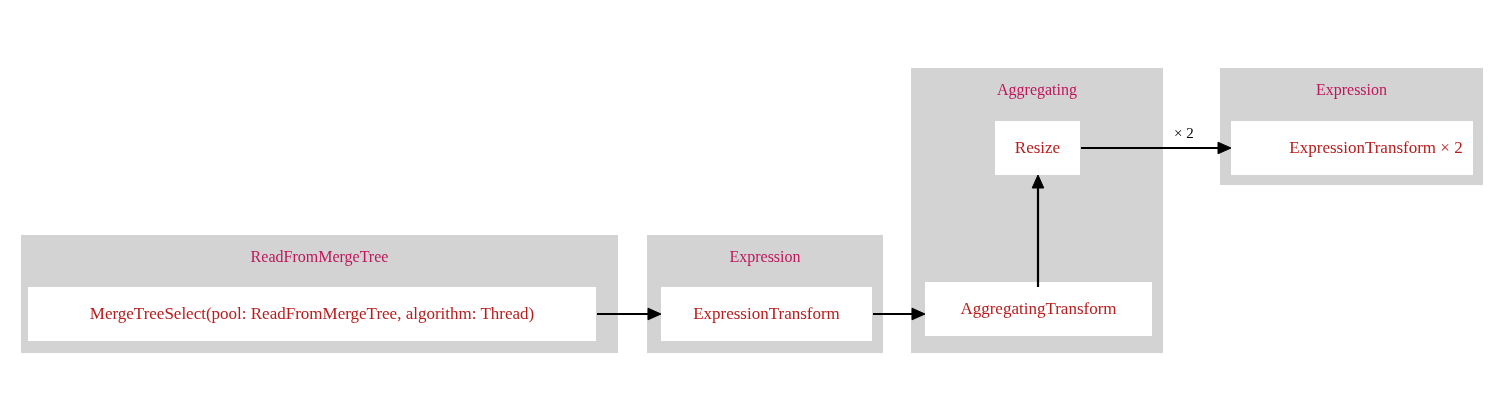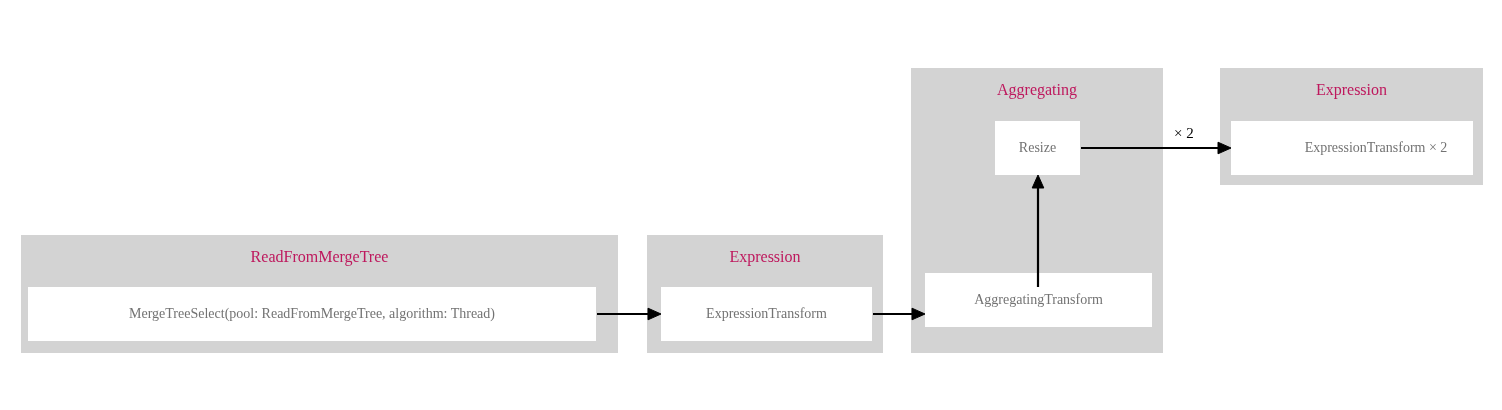--- a/index.html
+++ b/index.html
@@ -30,22 +30,22 @@
     line-height: 1;
     white-space: nowrap;
   }
   .node {
     position: absolute;
     background: #ffffff;
     box-sizing: border-box;
     display: flex;
     align-items: center;
     justify-content: center;
-    font-size: 14px;
-    color: #737373;
+    font-size: 17px;
+    color: #b91c1c;
     white-space: nowrap;
     overflow: hidden;
   }
   .edge-label {
     position: absolute;
     font-size: 15px;
     color: #000000;
     white-space: nowrap;
     line-height: 1;
   }
@@ -81,21 +81,21 @@
 
   <div class="cluster" style="left:647px; top:235px; width:236px; height:118px;">
     <div class="cluster-label" style="top:14px;">Expression</div>
   </div>
   <div class="node" style="left:661px; top:287px; width:211px; height:54px;">ExpressionTransform</div>
 
   <div class="cluster" style="left:911px; top:68px; width:252px; height:285px;">
     <div class="cluster-label" style="top:14px;">Aggregating</div>
   </div>
   <div class="node" style="left:995px; top:121px; width:85px; height:54px;">Resize</div>
-  <div class="node" style="left:925px; top:273px; width:227px; height:54px;">AggregatingTransform</div>
+  <div class="node" style="left:925px; top:282px; width:227px; height:54px;">AggregatingTransform</div>
 
   <div class="cluster" style="left:1220px; top:68px; width:263px; height:117px;">
     <div class="cluster-label" style="top:14px;">Expression</div>
   </div>
   <div class="node" style="left:1231px; top:121px; width:242px; height:54px;padding-left:48px;">ExpressionTransform × 2</div>
 
   <div class="edge-label" style="left:1174px; top:126px;">× 2</div>
 
   <svg class="edges" viewBox="0 0 1502 410">
     <g>

